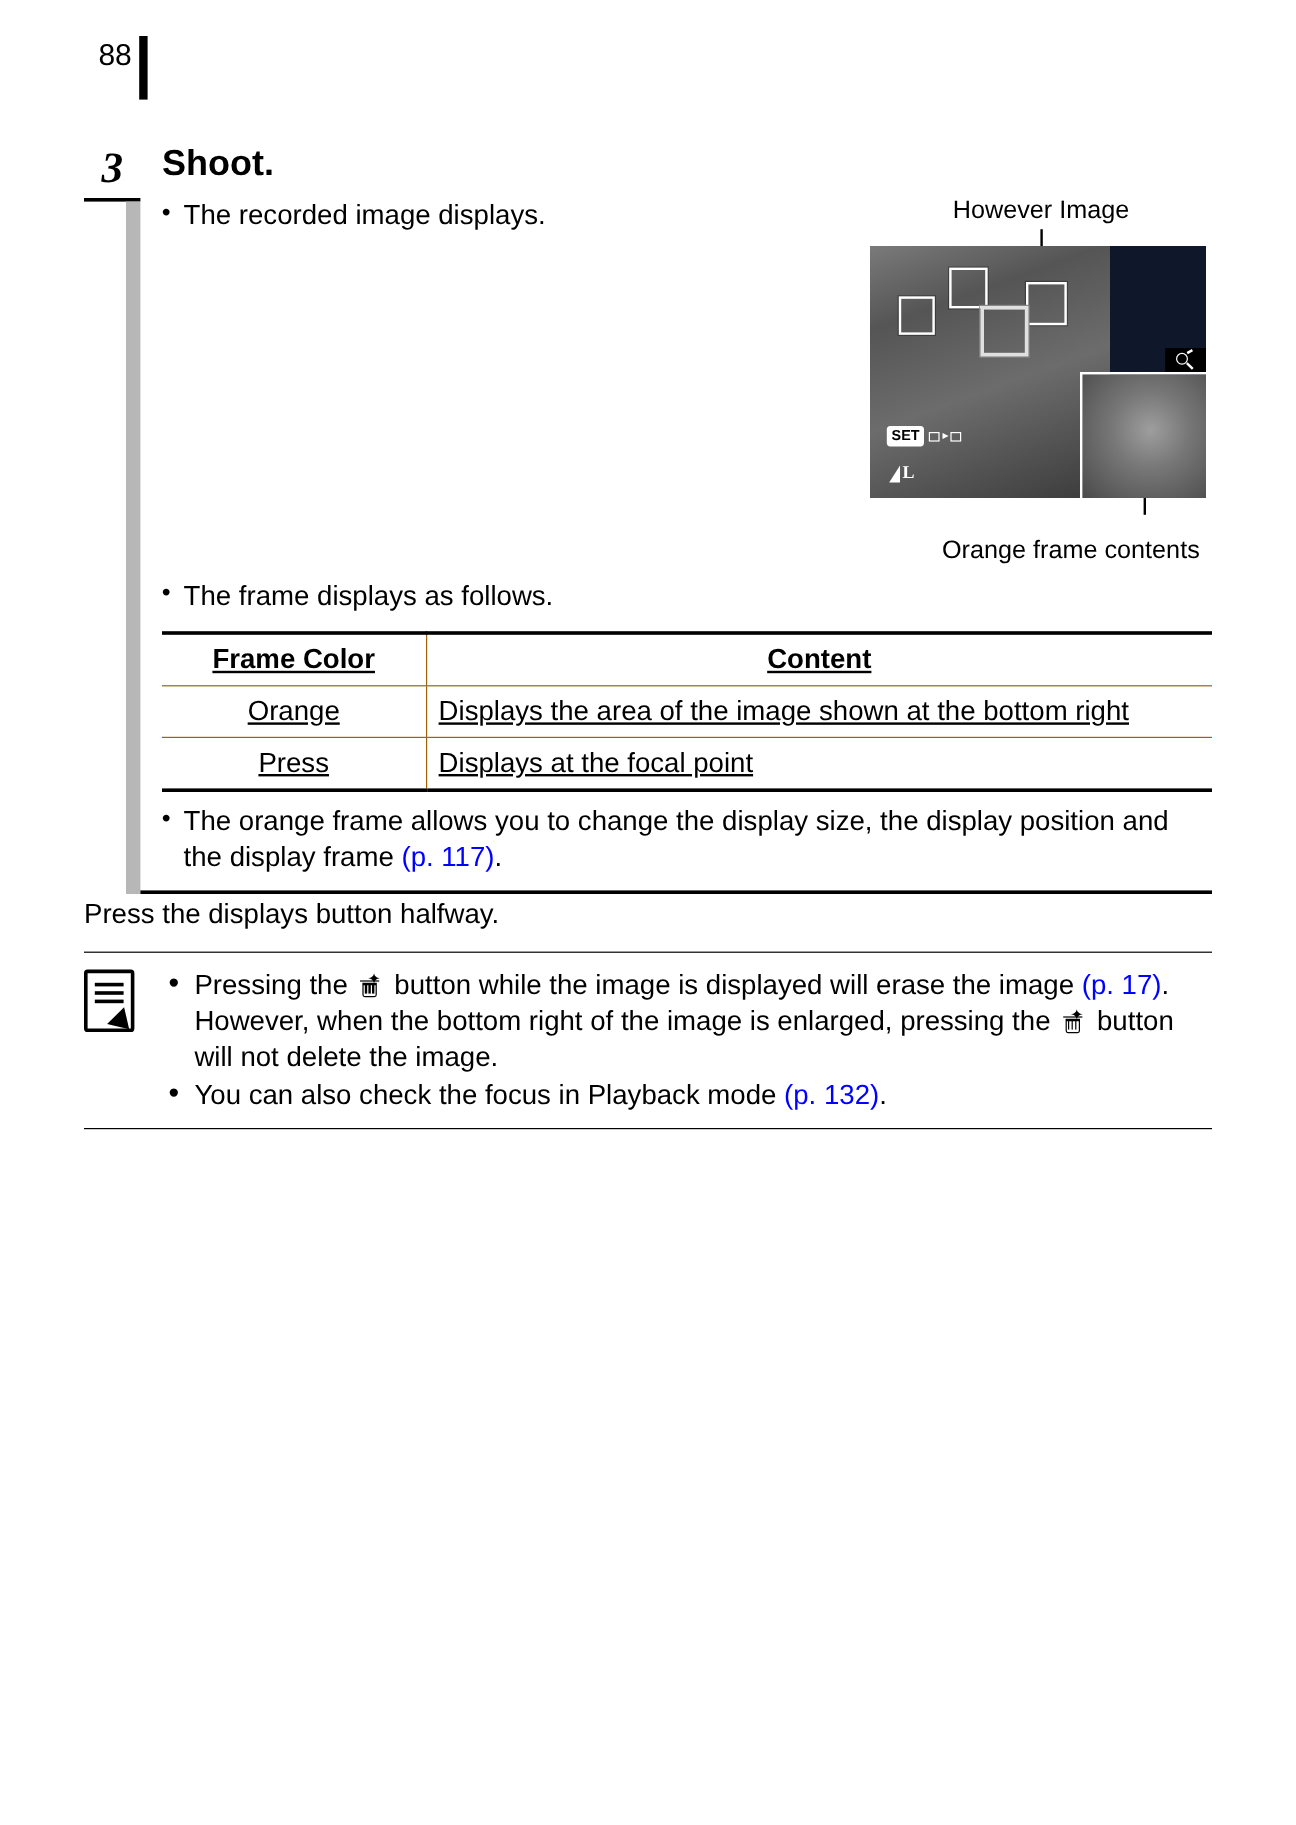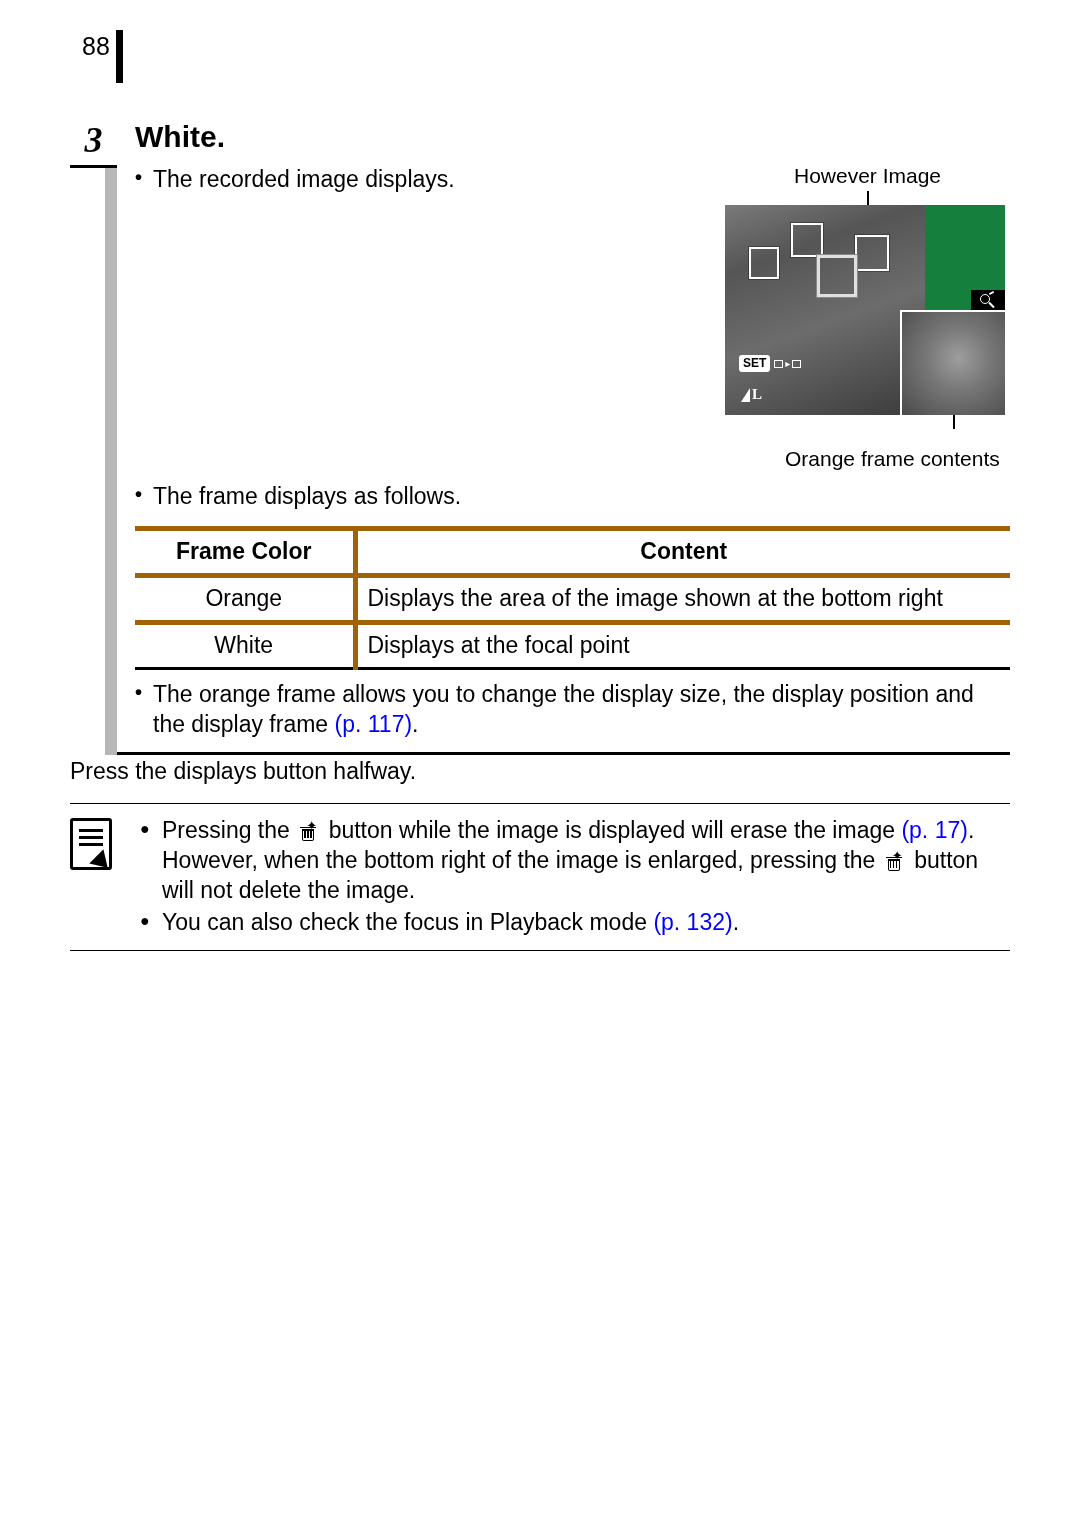--- a/index.html
+++ b/index.html
@@ -57,21 +57,21 @@
     .callout-line-v {
       width: 2px;
       height: 14px;
       background: #000;
       margin: 0 auto;
     }
     .preview {
       position: relative;
       width: 280px;
       height: 210px;
-      background: #15803d;
+      background: #0f172a;
     }
     .main-img {
       position: absolute;
       left: 0; top: 0;
       width: 200px; height: 210px;
       background: linear-gradient(160deg, #7a7a7a 0%, #555 25%, #6c6c6c 55%, #3a3a3a 100%);
     }
     .face-frame {
       position: absolute;
       border: 2px solid #fff;
@@ -177,22 +177,23 @@
     }
     .callout-bot { font-size: 21px; margin-top: 16px; padding-left: 60px; }
     .frame-sub { margin-top: 10px; }
     table {
       border-collapse: collapse;
       width: 100%;
       margin-top: 14px;
       font-size: 23px;
     }
     th, td {
-      border: 5px solid #a16207;
+      border: 1px solid #a16207;
       padding: 6px 10px;
+      text-decoration: underline;
     }
     th:first-child, td:first-child {
       width: 220px;
       text-align: center;
     }
     th { font-weight: bold; text-align: center; }
     table tr:first-child { border-top: 3px solid #000; }
     table tr:last-child td { border-bottom: 3px solid #000; }
     th:first-child, td:first-child { border-left: none; }
     th:last-child, td:last-child { border-right: none; }
@@ -289,21 +290,21 @@
   <div class="page-number">88</div>
 </div>
 
 <div class="main-block">
   <div class="step-row">
     <div class="step-num-col">
       <div class="step-num">3</div>
       <div class="step-bar"></div>
     </div>
     <div class="step-body">
-      <div class="step-title">White.</div>
+      <div class="step-title">Shoot.</div>
 
       <div class="columns">
         <div class="col-left">
           <div class="bullet-row">
             <div class="bullet-dot">•</div>
             <div class="bullet-txt">The recorded image displays.</div>
           </div>
         </div>
         <div class="col-right">
           <div class="callout-top">However Image</div>
@@ -350,21 +351,21 @@
         <tbody>
             <tr>
           <th>Frame Color</th>
           <th>Content</th>
         </tr>
         <tr>
           <td>Orange</td>
           <td>Displays the area of the image shown at the bottom right</td>
         </tr>
         <tr>
-          <td>White</td>
+          <td>Press</td>
           <td>Displays at the focal point</td>
         </tr>
       </tbody>
         </table>
 
       <div class="bullet-row" style="margin-top:10px;">
         <div class="bullet-dot">•</div>
         <div class="bullet-txt">
           <span>The orange frame allows you to change the display size, the display position and the display frame </span><span class="link">(p. 117)</span><span>.</span>
         </div>

